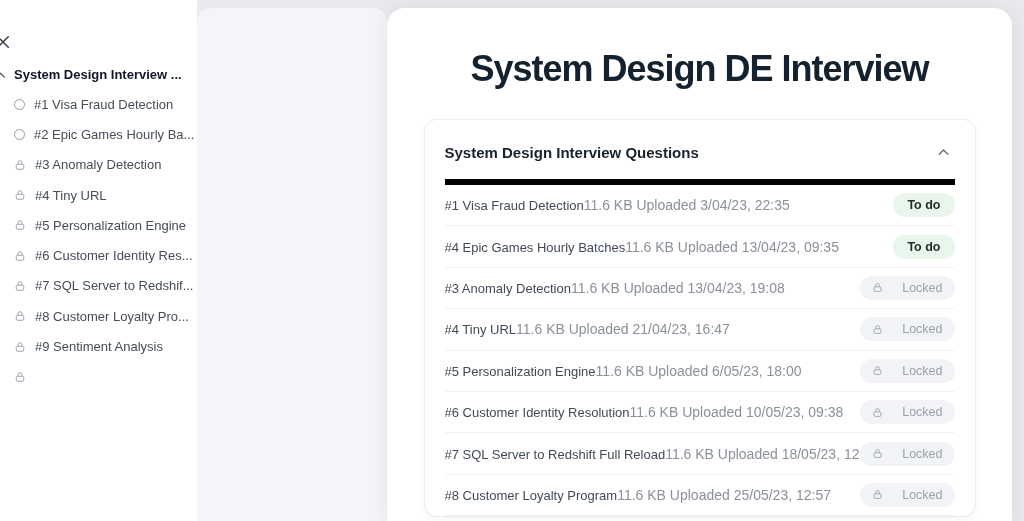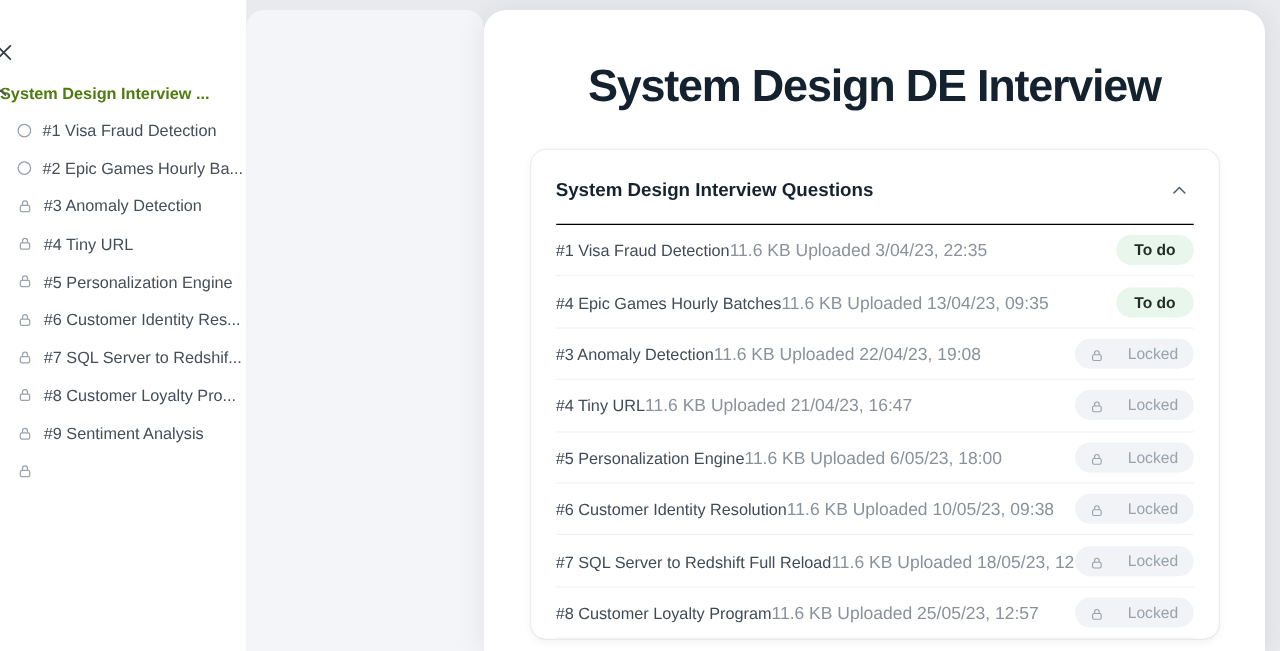--- a/index.html
+++ b/index.html
@@ -22,21 +22,21 @@
   }
   .close-btn svg { width:100%; height:100%; }
   .section-row {
     position:absolute; top:65px; left:0; right:0; height:18px;
     display:flex; align-items:center; cursor:pointer;
   }
   .section-caret {
     position:absolute; left:-6px; top:3px; width:13px; height:13px; color:#4a525c;
   }
   .section-label {
-    font-size:13px; font-weight:bold; color:#4d7c0f;
+    margin-left:14px; font-size:13px; font-weight:bold; color:#0f172a;
     white-space:nowrap;
   }
   .side-list {
     position:absolute; top:89px; left:0; right:0; list-style:none;
   }
   .side-item {
     height:30.3px; display:flex; align-items:center; gap:9px;
     padding-left:14px; cursor:pointer; white-space:nowrap;
   }
   .side-item .label { font-size:13px; color:#454d58; }
@@ -68,21 +68,21 @@
   }
 
   .card {
     width:550px; margin:30px auto 0;
     background:#ffffff; border-radius:12px;
     box-shadow:0 0 0 1px rgba(16,24,40,.05), 0 2px 8px rgba(16,24,40,.06);
     padding:0 20px;
   }
   .card-header {
     display:flex; justify-content:space-between; align-items:center;
-    padding:21px 0 16px; border-bottom:1px solid #000000;
+    padding:21px 0 16px; border-bottom:6px solid #000000;
   }
   .card-title { font-size:15px; font-weight:bold; color:#16232f; }
   .collapse-btn {
     width:22px; height:22px; border:none; background:none; cursor:pointer;
     color:#555d66; display:flex; align-items:center; justify-content:center;
   }
   .collapse-btn svg { width:15px; height:15px; }
 
   .q-row {
     display:flex; justify-content:space-between; align-items:center;
@@ -95,21 +95,21 @@
   .badge {
     border-radius:14px; font-size:12.5px; white-space:nowrap;
     display:inline-flex; align-items:center; flex:0 0 auto;
   }
   .badge-todo {
     background:var(--todo-bg,#e9f6ec); color:var(--todo-text,#1f2d23);
     font-weight:bold; padding:5px 14px;
   }
   .badge-locked {
     background:var(--locked-bg,#f2f3f6); color:var(--locked-text,#9aa2ac);
-    padding:5px 12px; gap:19px;align-items:flex-end;
+    padding:5px 12px; gap:19px;
   }
   .lock-glyph { width:11px; height:11px; }
 </style>
 </head>
 <body>
 
 <aside class="sidebar">
   <button class="close-btn" aria-label="close">
     <svg viewBox="0 0 24 24" fill="none" stroke="currentColor" stroke-width="2" stroke-linecap="round">
       <path d="M5 5l14 14M19 5L5 19"></path>
@@ -260,21 +260,21 @@
             <span class="q-title">#4 Epic Games Hourly Batches</span>
             <span class="q-meta">11.6 KB Uploaded 13/04/23, 09:35</span>
           </div>
           <span class="badge badge-todo">To do</span>
 
         </div>
 
         <div class="q-row">
           <div class="q-left">
             <span class="q-title">#3 Anomaly Detection</span>
-            <span class="q-meta">11.6 KB Uploaded 22/04/23, 19:08</span>
+            <span class="q-meta">11.6 KB Uploaded 13/04/23, 19:08</span>
           </div>
 
           <span class="badge badge-locked">
             <span class="lock-glyph">
               <svg viewBox="0 0 24 24" fill="none" stroke="currentColor" stroke-width="2">
                 <rect x="4.5" y="10.5" width="15" height="10" rx="2.5"></rect>
                 <path d="M8 10.5V7.5a4 4 0 0 1 8 0v3"></path>
               </svg>
             </span>
             <span>Locked</span>

